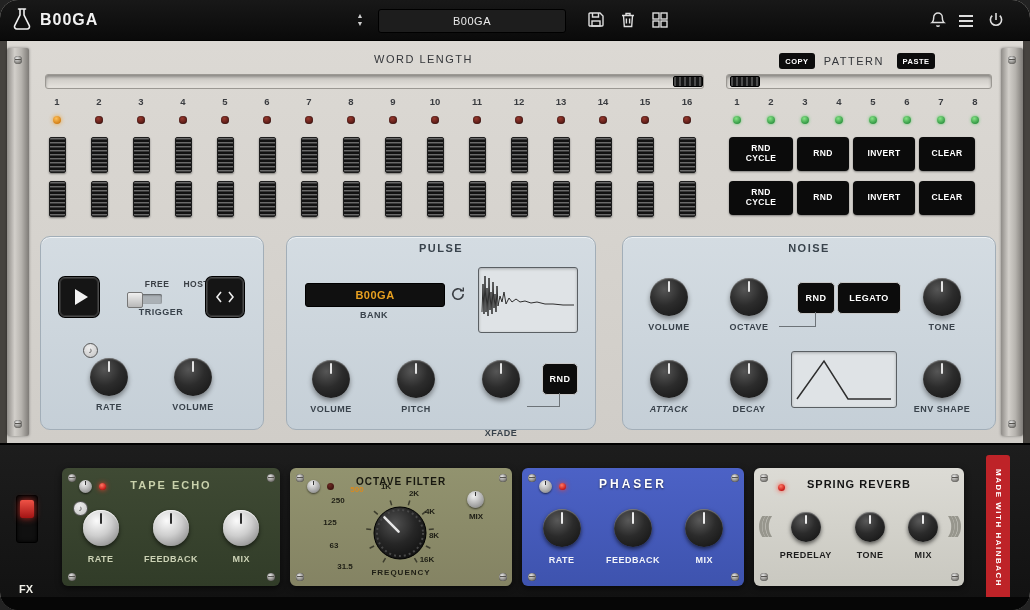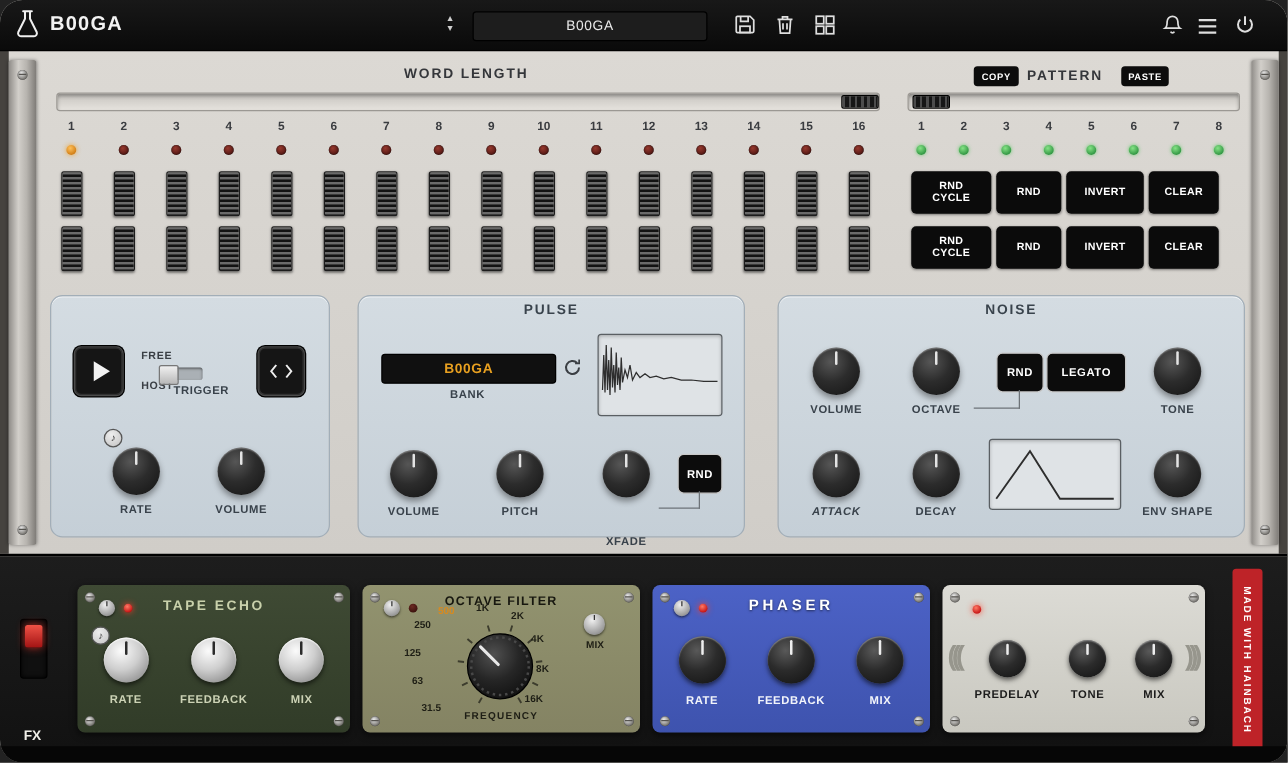--- a/index.html
+++ b/index.html
@@ -22,21 +22,21 @@
     background:linear-gradient(180deg,#dcd9d4,#d0cdc8);}
   .edge{position:absolute;top:40px;height:403px;width:7px;background:#46433f;}
   .rail{position:absolute;top:48px;height:388px;width:22px;border-radius:2px;
     background:linear-gradient(90deg,#8f8c88,#d2cfca 35%,#b7b4af 65%,#7e7b77);
     box-shadow:0 0 3px rgba(0,0,0,.4);}
   .screw{position:absolute;width:8px;height:8px;border-radius:50%;
     background:radial-gradient(circle at 38% 32%,#e8e8e8,#8a8884 60%,#5e5c58);
     box-shadow:inset 0 0 1px #222;}
   .screw::after{content:"";position:absolute;left:1px;right:1px;top:3px;height:1px;background:#55534f;}
 
-  .seq-label{position:absolute;font-size:11px;font-weight:bold;color:#34363a;letter-spacing:1.5px;text-align:center;}
+  .seq-label{position:absolute;font-size:11px;font-weight:normal;color:#34363a;letter-spacing:1.5px;text-align:right;}
   .mini-black-btn{position:absolute;background:#0c0c0c;color:#fff;font-size:7.5px;font-weight:bold;
     border:0;border-radius:3px;letter-spacing:.5px;display:flex;align-items:center;justify-content:center;}
 
   .htrack{position:absolute;height:13px;border-radius:3px;border:1px solid #9b9893;
     background:linear-gradient(180deg,#c6c3be,#e6e3de);box-shadow:inset 0 2px 3px rgba(0,0,0,.3);}
   .hhandle{position:absolute;top:1px;width:28px;height:9px;border-radius:2px;
     background:repeating-linear-gradient(90deg,#4c4c4c 0 2px,#161616 2px 5px);
     border:1px solid #000;}
 
   .row16,.row8{position:absolute;display:flex;}
@@ -479,21 +479,21 @@
       <button class="pat-btn" style="width: 64px;">RND CYCLE</button>
       <button class="pat-btn" style="width: 52px;">RND</button>
       <button class="pat-btn" style="width: 62px;">INVERT</button>
       <button class="pat-btn" style="width: 56px;">CLEAR</button>
     </div>
 
   <div class="panel" style="left:40px;top:236px;width:222px;">
     <div class="sq-btn" style="left:18px;top:40px;width:38px;height:38px;">
       <span class="play-tri"></span>
     </div>
-    <div style="position:absolute;left:72px;top:42px;width:96px;display:flex;justify-content:flex-end;gap:14px;flex-direction:column;">
+    <div style="position:absolute;left:72px;top:42px;width:96px;display:flex;justify-content:flex-end;gap:14px;">
       <span class="duo">FREE</span>
       <span class="duo">HOST</span>
     </div>
     <div class="toggle-track" style="left:87px;top:57px;">
       <div class="toggle-handle"></div>
     </div>
     <div class="klabel" style="left:72px;top:70px;width:96px;">TRIGGER</div>
     <div class="sq-btn" style="left:165px;top:40px;width:36px;height:38px;">
       <svg width="20" height="14" viewBox="0 0 20 14" fill="none" stroke="#eee" stroke-width="1.6">
           <path d="M6 2L2 7l4 5M14 2l4 5-4 5"></path>
@@ -661,20 +661,21 @@
         </div>
       </div>
   </div>
 
   <div class="fx-panel" style="left:754px;width:210px;background:linear-gradient(180deg,#dcdbd5,#c9c8c0);">
     <div class="screw" style="left:6px;top:6px;"></div>
       <div class="screw" style="left:197px;top:6px;"></div>
     <div class="screw" style="left:6px;top:105px;"></div>
       <div class="screw" style="left:197px;top:105px;"></div>
     <div class="fx-led on" style="left:24px;top:16px;"></div>
+    <div class="fx-title" style="top:10px;font-size:11px;letter-spacing:1px;color:#141414;">SPRING REVERB</div>
     <div class="coil" style="left:4px;top:44px;">(((</div>
     <div class="coil" style="right:6px;top:44px;">)))</div>
     <div class="fx-knob-row" style="left:14px;right:14px;top:44px;">
         <div class="fx-knob-unit">
           <div class="fxknob darkw small"></div>
           <div class="fx-klabel" style="color: rgb(28, 28, 28);">PREDELAY</div>
         </div>
         <div class="fx-knob-unit">
           <div class="fxknob darkw small"></div>
           <div class="fx-klabel" style="color: rgb(28, 28, 28);">TONE</div>

